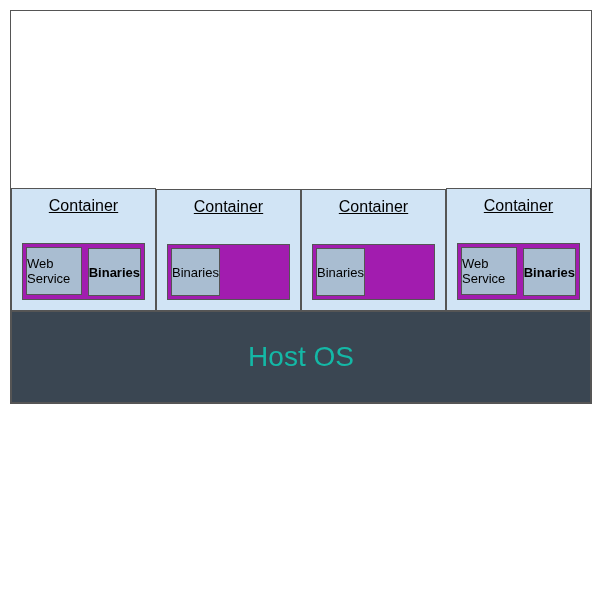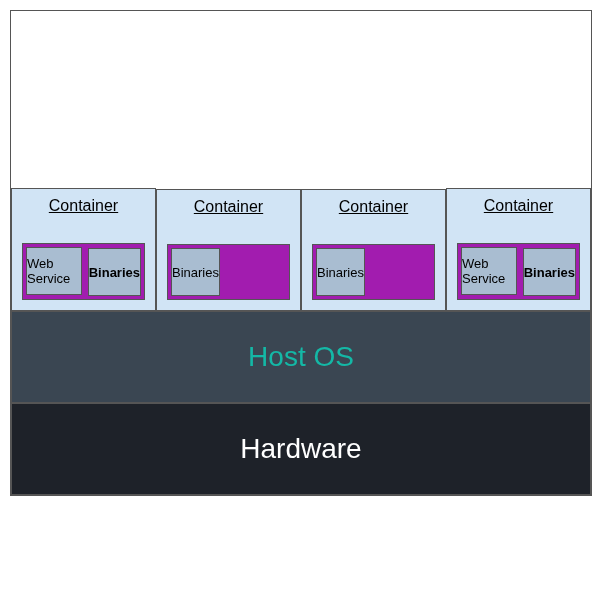--- a/index.html
+++ b/index.html
@@ -111,15 +111,14 @@
       <div class="container-title">Container</div>
       <div class="inner-box">
         <div class="inner-cell">Web Service</div>
         <div class="inner-cell">Binaries</div>
       </div>
     </div>
 
   </div>
 
   <div class="layer layer-host">Host OS</div>
-  <div class="layer layer-hw">Hardware</div>
 
 </div>
 
 </body></html>

